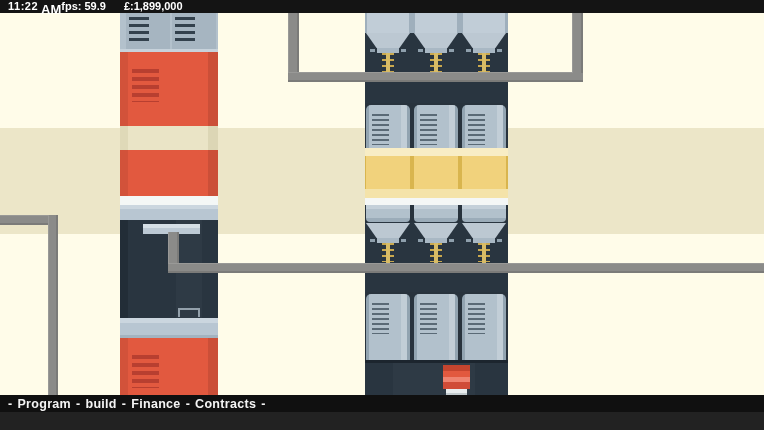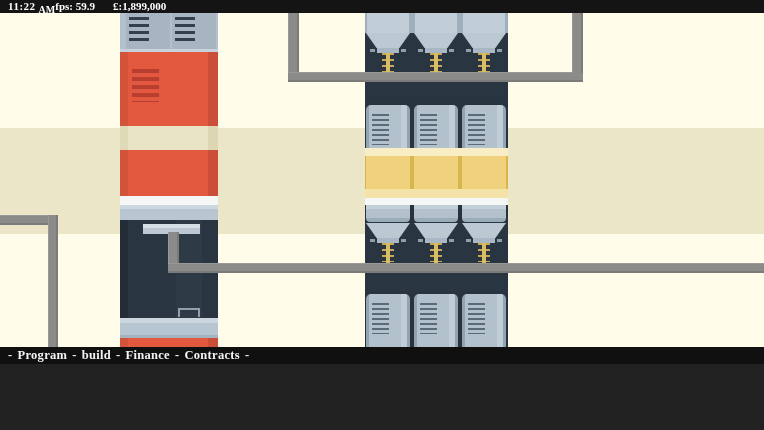--- a/index.html
+++ b/index.html
@@ -1,25 +1,25 @@
 <!DOCTYPE html>
 <html><head>
 <meta charset="utf-8">
 <style>
   *{box-sizing:border-box;margin:0;padding:0}
   body{margin:0;background:#222}
-  .screen{position:relative;width:764px;height:364px;overflow:hidden;
-          background:#FFFCE9;font-family:Liberation Serif, serif}
+  .screen{position:relative;width:764px;height:412px;overflow:hidden;
+          background:#FFFCE9;font-family:Liberation Sans, sans-serif}
 
   
   .hudbar{position:absolute;left:0;top:0;width:764px;height:13px;background:#141414;
           color:#fff;display:flex;align-items:center;font-weight:bold;font-size:11px;
           line-height:13px;z-index:10}
   .hud-time{margin-left:8px;letter-spacing:.5px}
-  .hud-ampm{font-size:10px;margin-left:3px;align-self:flex-start;margin-top:3px}
+  .hud-ampm{font-size:13px;margin-left:3px;align-self:flex-start;margin-top:3px}
   .hud-fps{margin-left:0}
   .hud-money{margin-left:18px}
 
   .menubar{position:absolute;left:0;bottom:0;width:764px;height:17px;background:#101010;
            color:#f4f4f4;display:flex;align-items:center;font-weight:bold;font-size:12.5px;
            z-index:10;padding-left:8px;column-gap:5px;letter-spacing:.3px}
 
   
   .floorband{position:absolute;left:0;top:128px;width:764px;height:106px;background:#ECE6C8;z-index:0}
 

